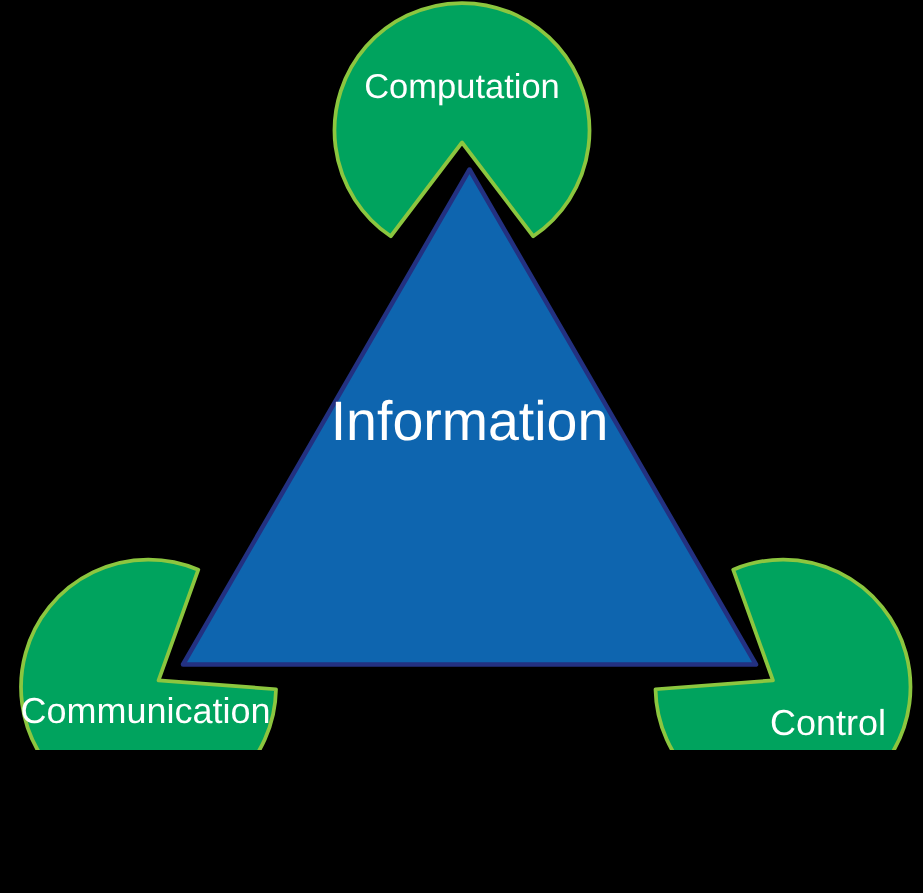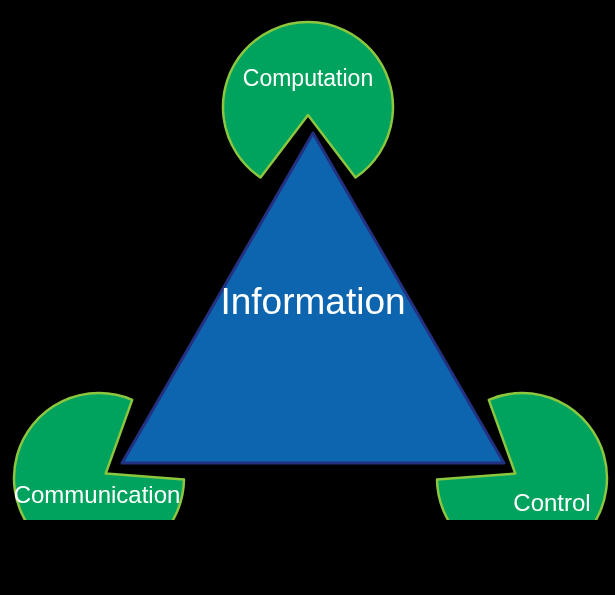--- a/index.html
+++ b/index.html
@@ -7,21 +7,20 @@
     padding: 0;
     background: #000000;
   }
   .stage {
     position: relative;
     width: 615px;
     height: 500px;
     background: #000000;
     overflow: hidden;
     font-family: "Liberation Sans", sans-serif;
-    margin-top: 20px;
   }
   .stage svg {
     position: absolute;
     top: 0;
     left: 0;
   }
   .label {
     position: absolute;
     transform: translate(-50%, -50%);
     color: #ffffff;

